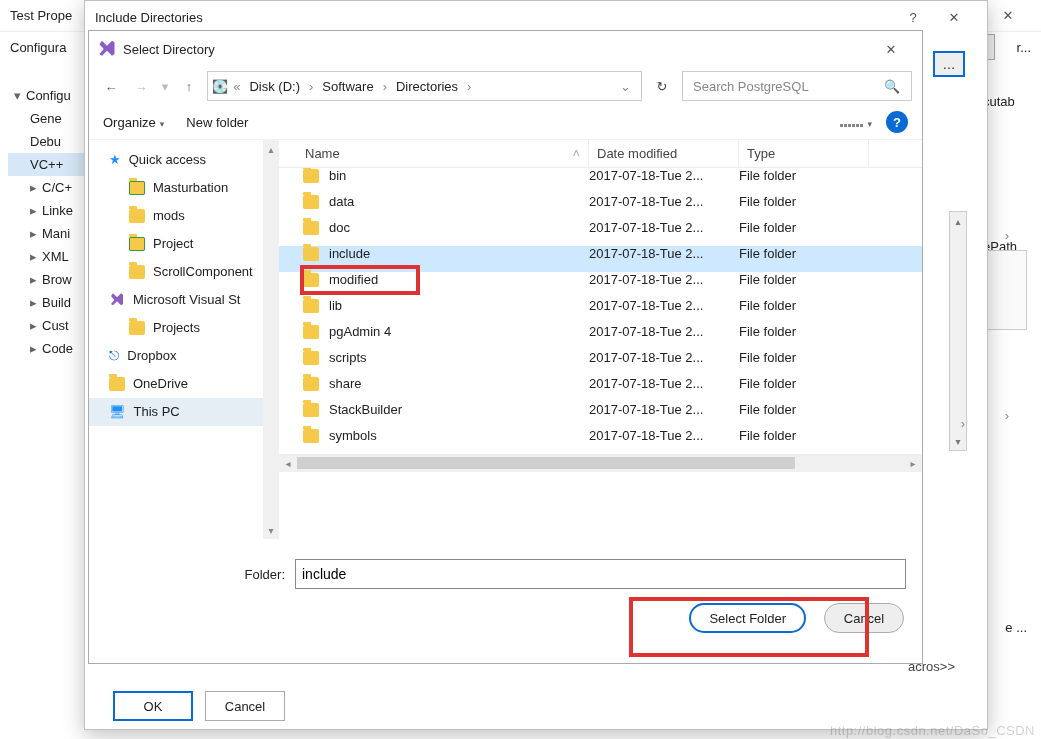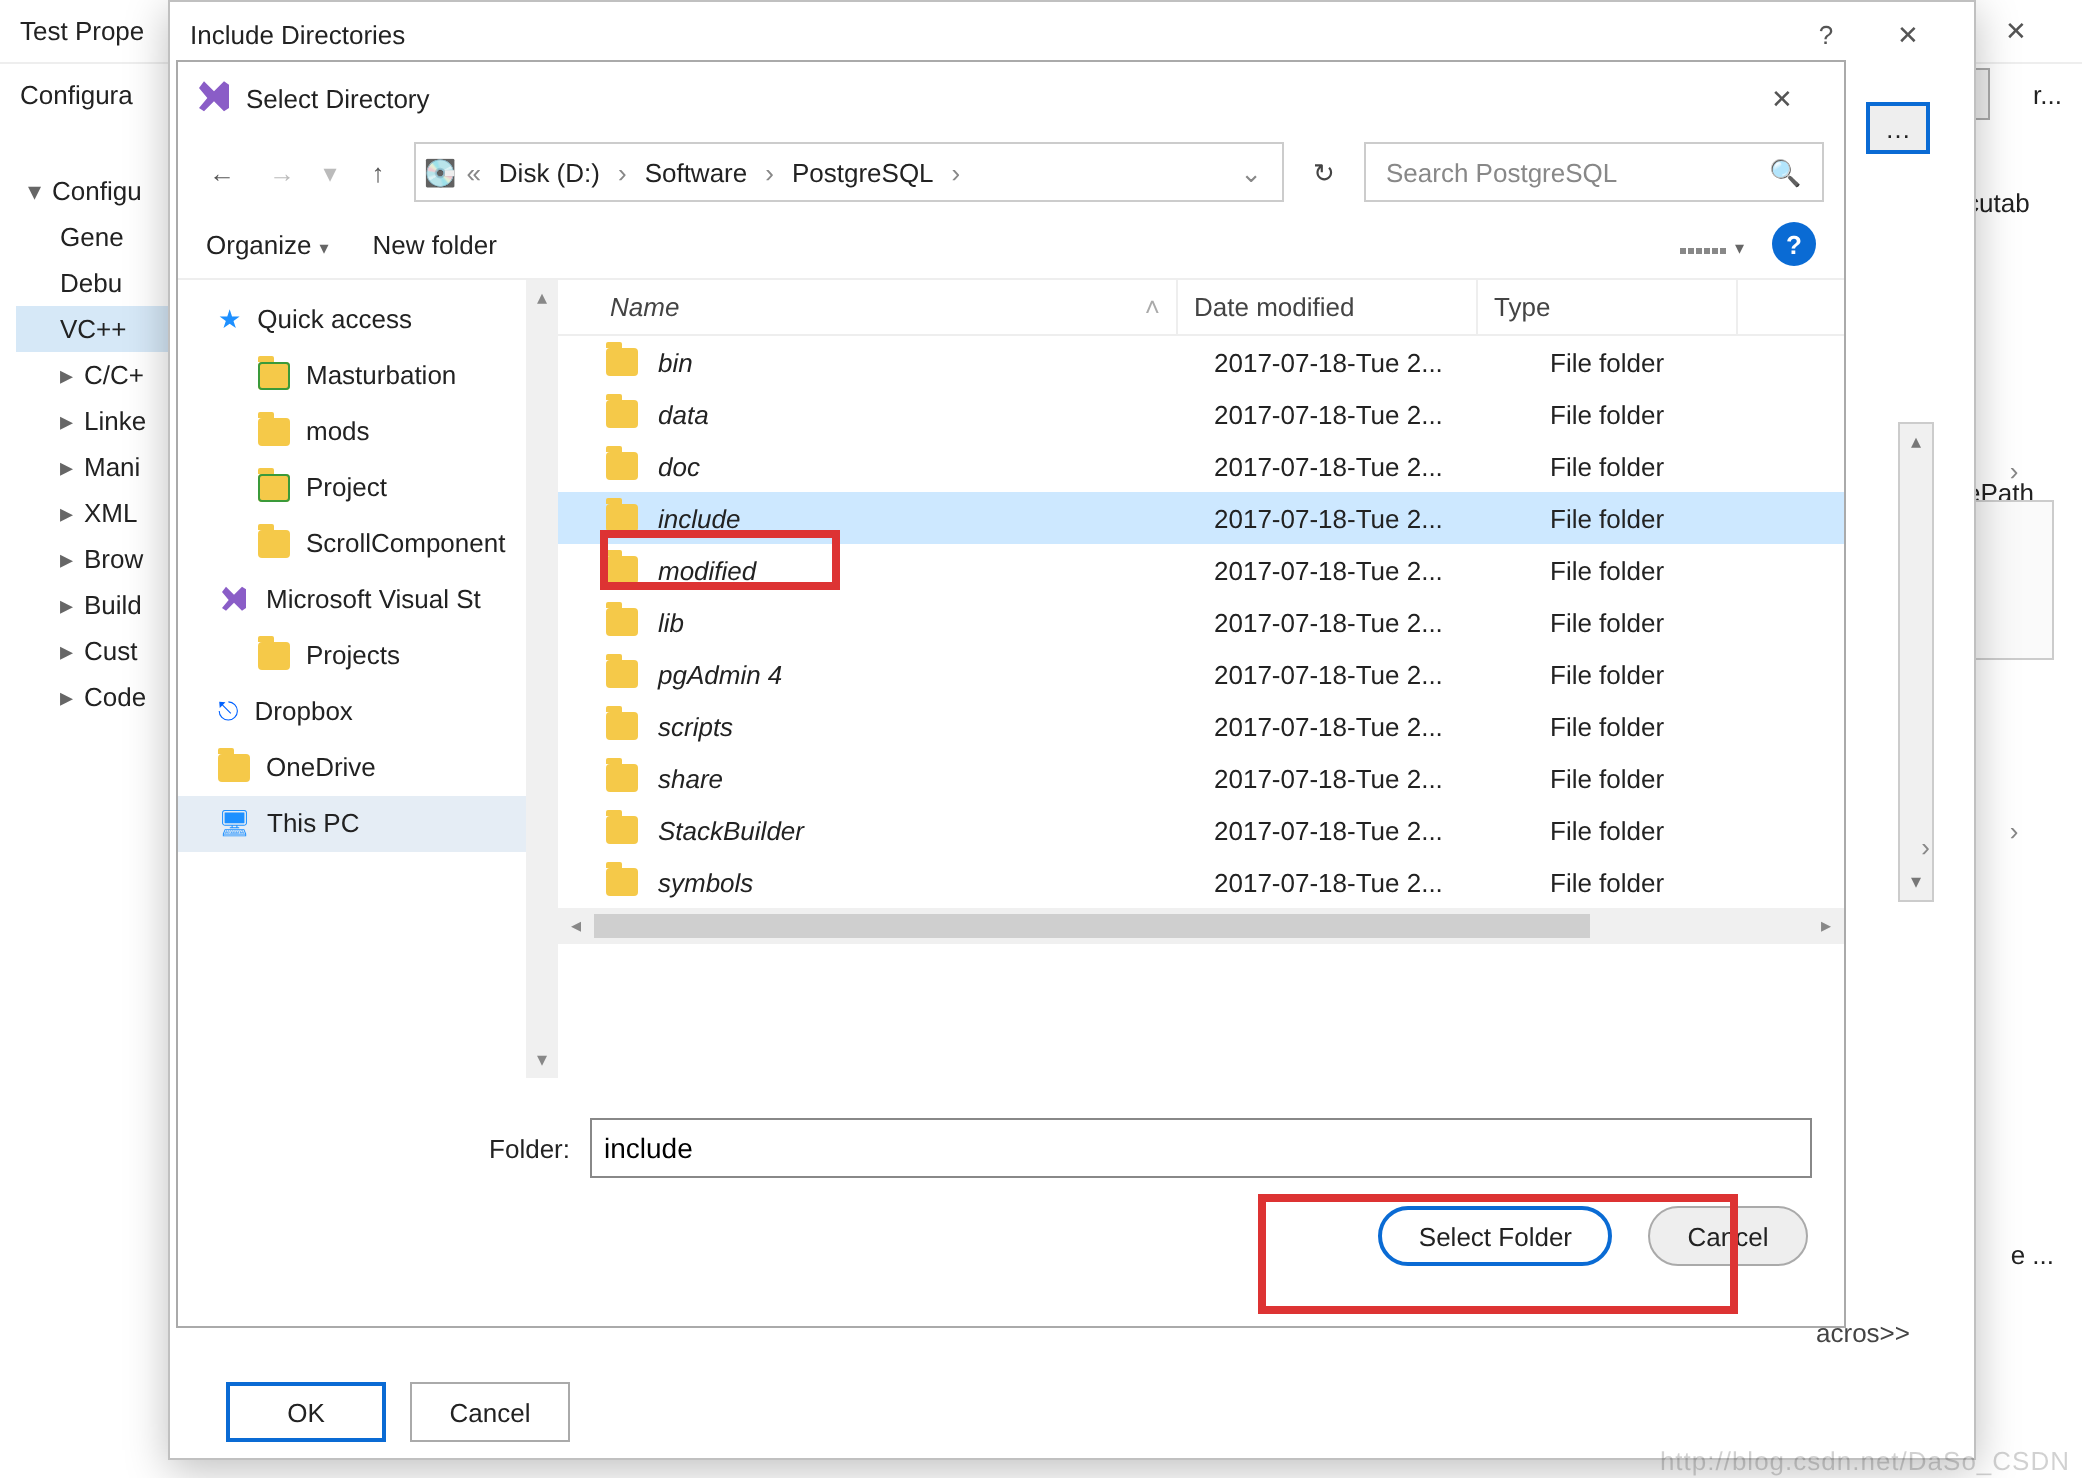--- a/index.html
+++ b/index.html
@@ -59,25 +59,25 @@
   .navpane { width:190px; overflow:hidden; position:relative; }
   .navlist { padding:6px 0; line-height:24px; }
   .navlist .ni { display:flex; align-items:center; gap:8px; padding:2px 10px 2px 20px; white-space:nowrap; }
   .navlist .ni.sub { padding-left:40px; }
   .navlist .ni.sel { background:#e5edf5; }
   .navscroll { position:absolute; right:0; top:0; width:16px; height:100%; background:#f0f0f0; }
   .navscroll .ar { height:18px; display:flex; align-items:center; justify-content:center; color:#888; font-size:10px; }
   .filepane { flex:1; display:flex; flex-direction:column; position:relative; }
   .cols { display:flex; border-bottom:1px solid #eee; height:28px; align-items:center; color:#444; user-select:none; }
   .cols .c { padding:0 8px; border-right:1px solid #eee; height:100%; display:flex; align-items:center; }
-  .c-name { flex:0 0 310px;font-style:italic; }
+  .c-name { flex:0 0 310px; }
   .c-date { flex:0 0 150px; }
   .c-type { flex:0 0 130px; }
   .rows { overflow:auto; }
-  .row { display:flex; align-items:center; height:26px;gap:18px; }
+  .row { display:flex; align-items:flex-start; height:26px; }
   .row.sel { background:#cde8ff; }
   .row .c-name { display:flex; align-items:center; gap:10px; }
   .fico { width:16px; height:14px; background:#f5c949; border-radius:2px; display:inline-block; position:relative; }
   .fico::before { content:""; position:absolute; left:0; top:-3px; width:8px; height:3px; background:#f5c949; border-radius:1px 1px 0 0; }
   .pin { color:#555; font-size:14px; }
   .hscroll { height:18px; background:#f0f0f0; display:flex; align-items:center; }
   .hscroll .ar { width:18px; display:flex; justify-content:center; color:#888; font-size:10px; }
   .hscroll .track { flex:1; position:relative; height:12px; }
   .hscroll .thumb { position:absolute; left:0; top:0; height:12px; width:82%; background:#cfcfcf; }
   .folderrow { display:flex; align-items:center; gap:10px; padding:20px 16px 10px; }
@@ -205,21 +205,21 @@
     <div class="navarrow dis">→</div>
     <div class="navarrow dis" style="width:12px">▾</div>
     <div class="navarrow">↑</div>
     <div class="crumbbar">
       <span>💽</span>
       <span class="sep">«</span>
       <span class="crumb">Disk (D:)</span>
       <span class="sep">›</span>
       <span class="crumb">Software</span>
       <span class="sep">›</span>
-      <span class="crumb">PostgreSQL</span>
+      <span class="crumb">Directories</span>
       <span class="sep">›</span>
       <span class="drop">⌄</span>
     </div>
     <div class="refreshbtn">↻</div>
     <div class="searchbox">
       <span id="sbph">Search PostgreSQL</span>
       <span>🔍</span>
     </div>
   </div>
   <div class="toolbar">

